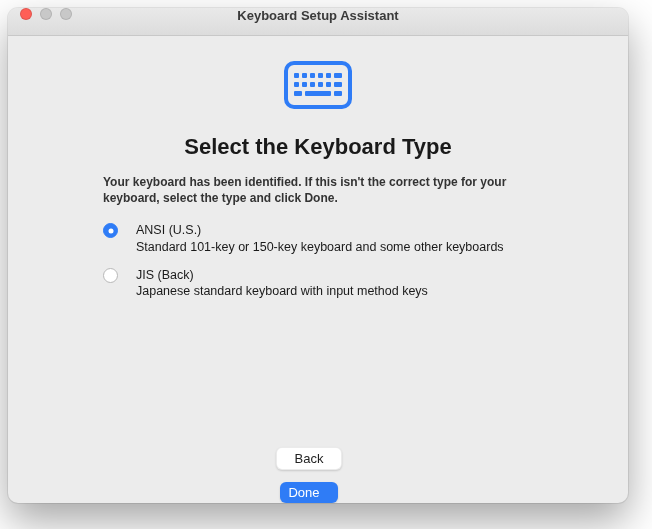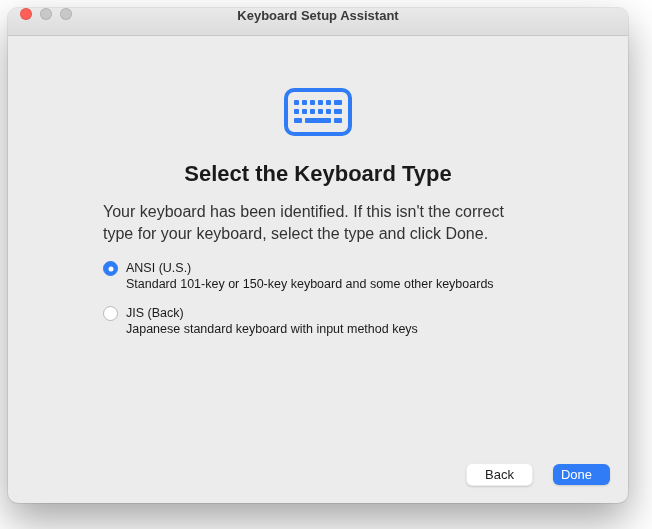--- a/index.html
+++ b/index.html
@@ -49,37 +49,38 @@
       font-size: 13px;
       font-weight: 600;
       color: #3a3a3a;
       pointer-events: none;
     }
     .content {
       flex: 1;
       display: flex;
       flex-direction: column;
       align-items: center;
-      padding-top: 51px;
+      padding-top: 24px;
     }
     .kb-icon { margin-bottom: 20px; }
     .heading {
       font-size: 22px;
       font-weight: 700;
       color: #1a1a1a;
       margin-bottom: 14px;
     }
     .desc-block {
       width: 430px;
     }
     .description {
-      font-size: 16px;
+      font-size: 12px;
       color: #333;
       line-height: 1.35;
       margin-bottom: 16px;
+      font-weight: bold;
     }
     .options {
       width: 430px;
       display: flex;
       flex-direction: column;
       gap: 12px;
     }
     .option {
       display: flex;
       align-items: flex-start;
@@ -101,38 +102,39 @@
     }
     .radio.selected::after {
       content: "";
       position: absolute;
       width: 5px; height: 5px;
       border-radius: 50%;
       background: #fff;
       top: 50%; left: 50%;
       transform: translate(-50%, -50%);
     }
-    .option-text { display: flex; flex-direction: column; }
+    .option-text { display: flex; flex-direction: column; margin-left: 10px; }
     .option-label {
       font-size: 12.5px;
       color: #1a1a1a;
       line-height: 1.3;
     }
     .option-sublabel {
       font-size: 12.5px;
       color: #1a1a1a;
       line-height: 1.3;
     }
     .footer {
       height: 58px;
       display: flex;
       justify-content: flex-end;
       align-items: center;
       padding-right: 18px;
-      gap: 20px;
+      gap: 12px;
+      flex-direction: column;
     }
     .btn {
       font-size: 13px;
       padding: 3px 18px;
       border-radius: 6px;
       border: none;
       cursor: pointer;
       box-shadow: 0 1px 2px rgba(0,0,0,0.15);
     }
     .btn.secondary {

